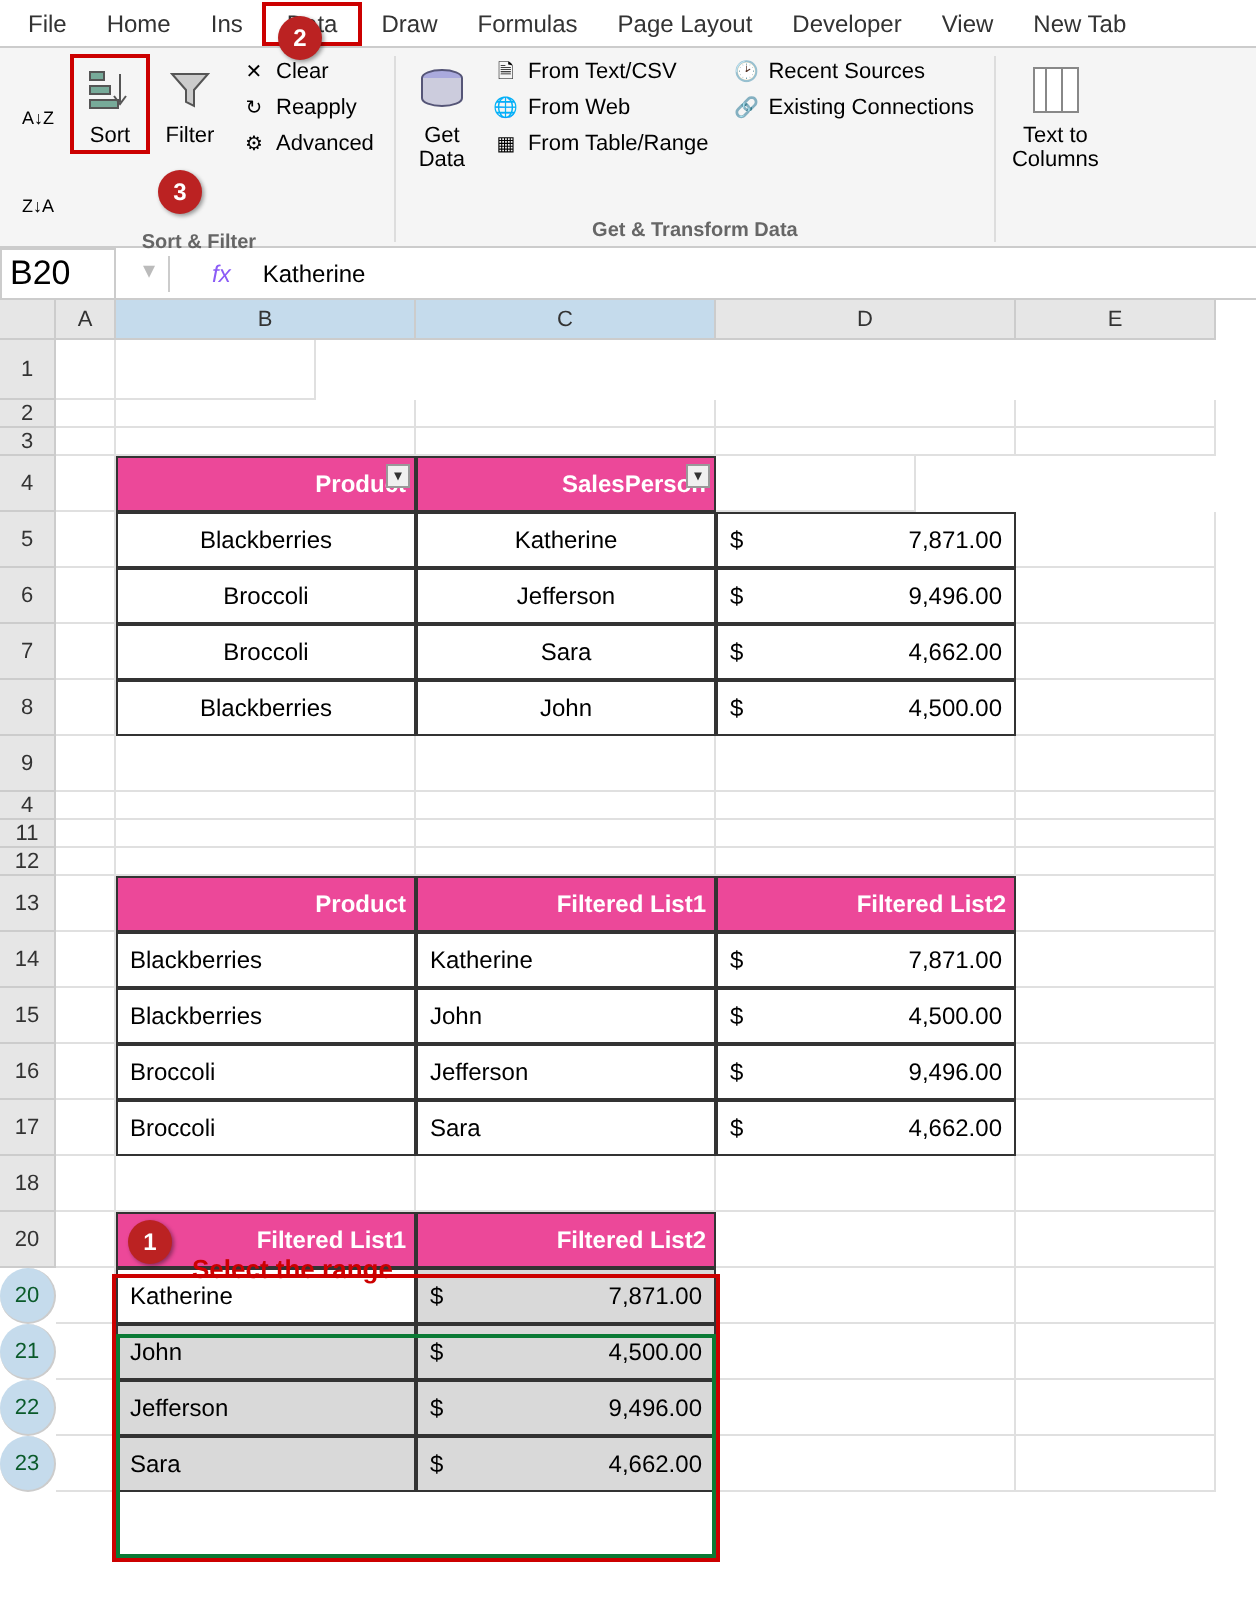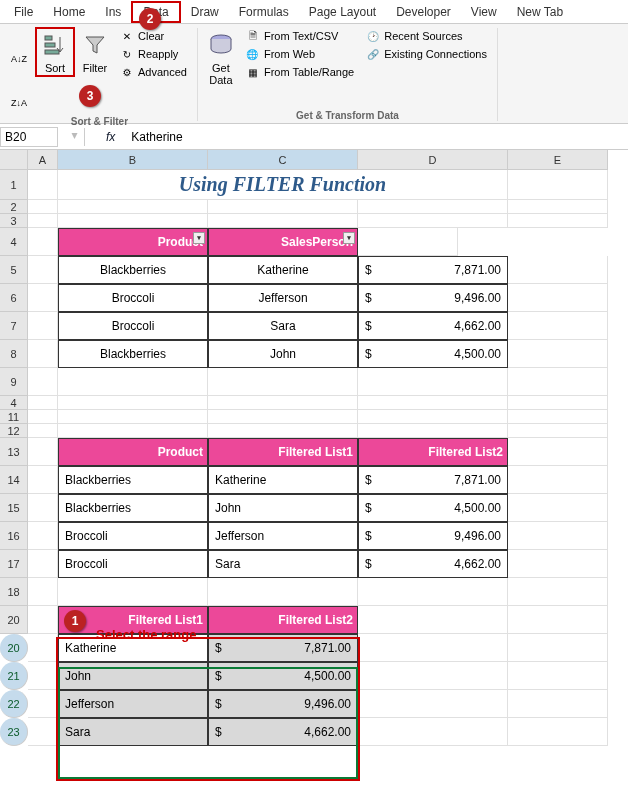--- a/index.html
+++ b/index.html
@@ -19,22 +19,22 @@
 .btn-large .label { font-size: 11px; margin-top: 2px; text-align: center; line-height: 1.1; }
 .btn-small-list { display: flex; flex-direction: column; gap: 2px; }
 .btn-small { display: flex; align-items: center; gap: 4px; padding: 1px 4px; cursor: pointer; font-size: 11px; white-space: nowrap; }
 .btn-small .icon-mini { width: 14px; height: 14px; display: inline-flex; align-items: center; justify-content: center; font-size: 10px; }
 
 .sort-btns { display: flex; flex-direction: column; gap: 2px; margin-right: 2px; }
 .sort-mini { width: 22px; height: 22px; border: 1px solid transparent; display: flex; align-items: center; justify-content: center; font-size: 9px; cursor: pointer; margin-top: 20px; }
 
 
 .formula-row { display: flex; align-items: center; height: 26px; border-bottom: 1px solid #ccc; background: #fff; }
-.name-box { width: 58px; border: 1px solid #ccc; padding: 2px 4px; font-size: 12px; background: #fff; }
-.fx-label { font-style: italic; color: #0f172a; padding: 0 8px; font-size: 12px; }
+.name-box { width: 58px; border: 1px solid #ccc; padding: 2px 4px; font-size: 17px; background: #fff; }
+.fx-label { font-style: italic; color: #8b5cf6; padding: 0 8px; font-size: 12px; }
 .fx-divider { width: 1px; height: 18px; background: #ccc; }
 .formula-input { flex: 1; padding: 2px 8px; font-size: 12px; }
 
 
 .sheet { display: flex; }
 .col-area { flex: 1; }
 .col-headers { display: flex; height: 20px; }
 .corner { width: 28px; height: 20px; background: #e6e6e6; border-right: 1px solid #ccc; border-bottom: 1px solid #ccc; }
 .col-h { background: #e6e6e6; border-right: 1px solid #ccc; border-bottom: 1px solid #ccc; display: flex; align-items: center; justify-content: center; font-size: 11px; color: #333; height: 20px; }
 .col-A { width: 30px; } .col-B { width: 150px; } .col-C { width: 150px; } .col-D { width: 150px; } .col-E { width: 100px; }
@@ -166,20 +166,36 @@
           </div>
         <div class="btn-small">
             <span class="icon-mini">🔗</span>
             <span>Existing Connections</span>
           </div>
       </div>
     </div>
     <div class="ribbon-group-label">Get &amp; Transform Data</div>
   </div>
 
+  <div class="ribbon-group" style="border-right:none;">
+    <div class="ribbon-content">
+      <div class="btn-large">
+        <div class="icon-box">
+          <svg width="26" height="26">
+              <rect x="2" y="2" width="22" height="22" fill="#fff" stroke="#888"></rect>
+              <line x1="8" y1="2" x2="8" y2="24" stroke="#888"></line>
+              <line x1="16" y1="2" x2="16" y2="24" stroke="#888"></line>
+            </svg>
+        </div>
+        <div class="label" style="white-space:pre-line;">Text to
+Columns</div>
+      </div>
+    </div>
+    <div class="ribbon-group-label"></div>
+  </div>
 </div>
 
 <div class="badge" style="left:79px; top:85px;">3</div>
 
 <div class="formula-row">
   <input class="name-box" value="B20" style="">
   <div style="width:40px; display:flex; justify-content:center; gap:6px; color:#bbb;">
     <span>▾</span>
     <span class="fx-divider"></span>
   </div>
@@ -219,23 +235,20 @@
       <div class="col-h col-A">A</div>
       <div class="col-h col-B sel">B</div>
       <div class="col-h col-C sel">C</div>
       <div class="col-h col-D">D</div>
       <div class="col-h col-E">E</div>
     </div>
     <div class="grid-body">
 
       <div class="row rh-tall">
         <div class="cell colA"></div>
-        <div class="cell" style="width:450px; justify-content:center;">
-            <span class="title-text">Using FILTER Function</span>
-          </div>
         <div class="cell colE"></div>
       </div>
 
       <div class="row rh-short">
           <div class="cell colA"></div>
           <div class="cell colB"></div>
           <div class="cell colC"></div>
           <div class="cell colD"></div>
           <div class="cell colE"></div>
         </div>

